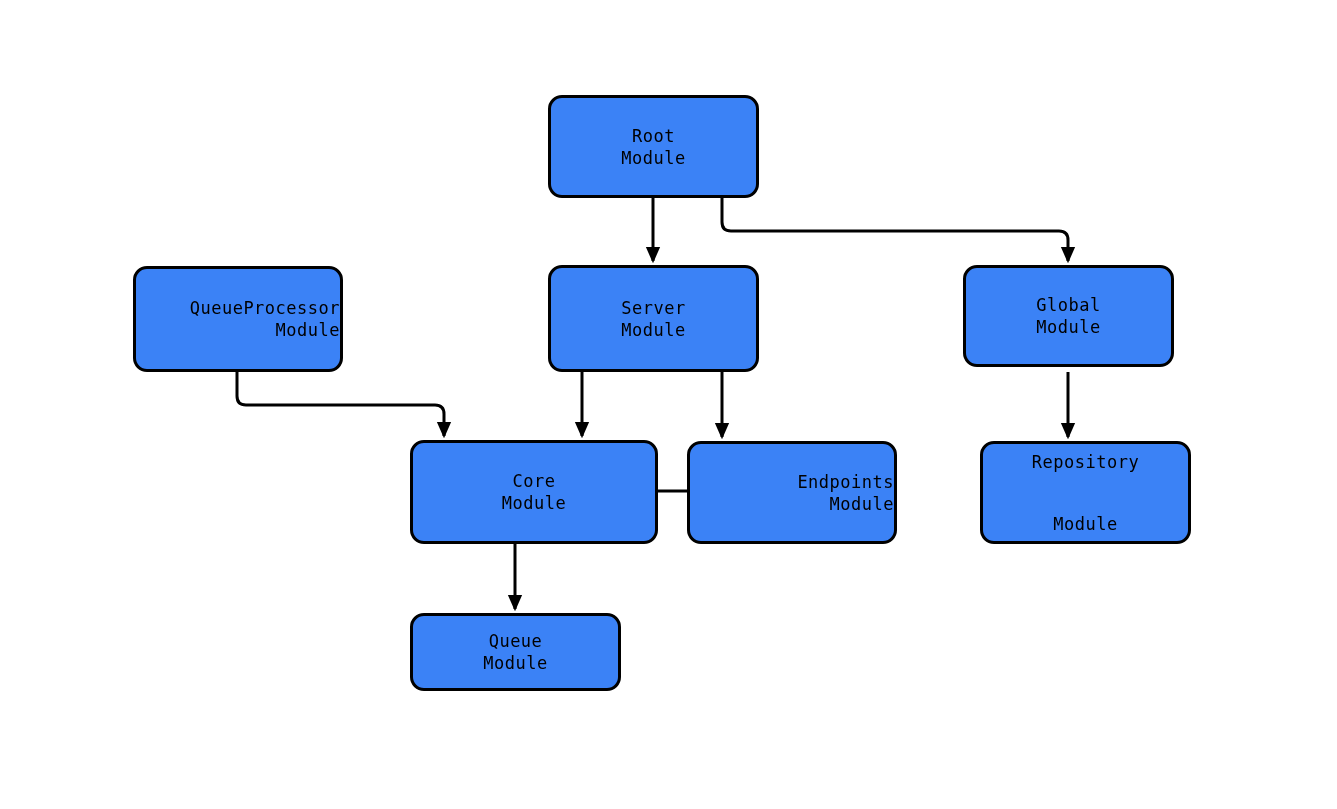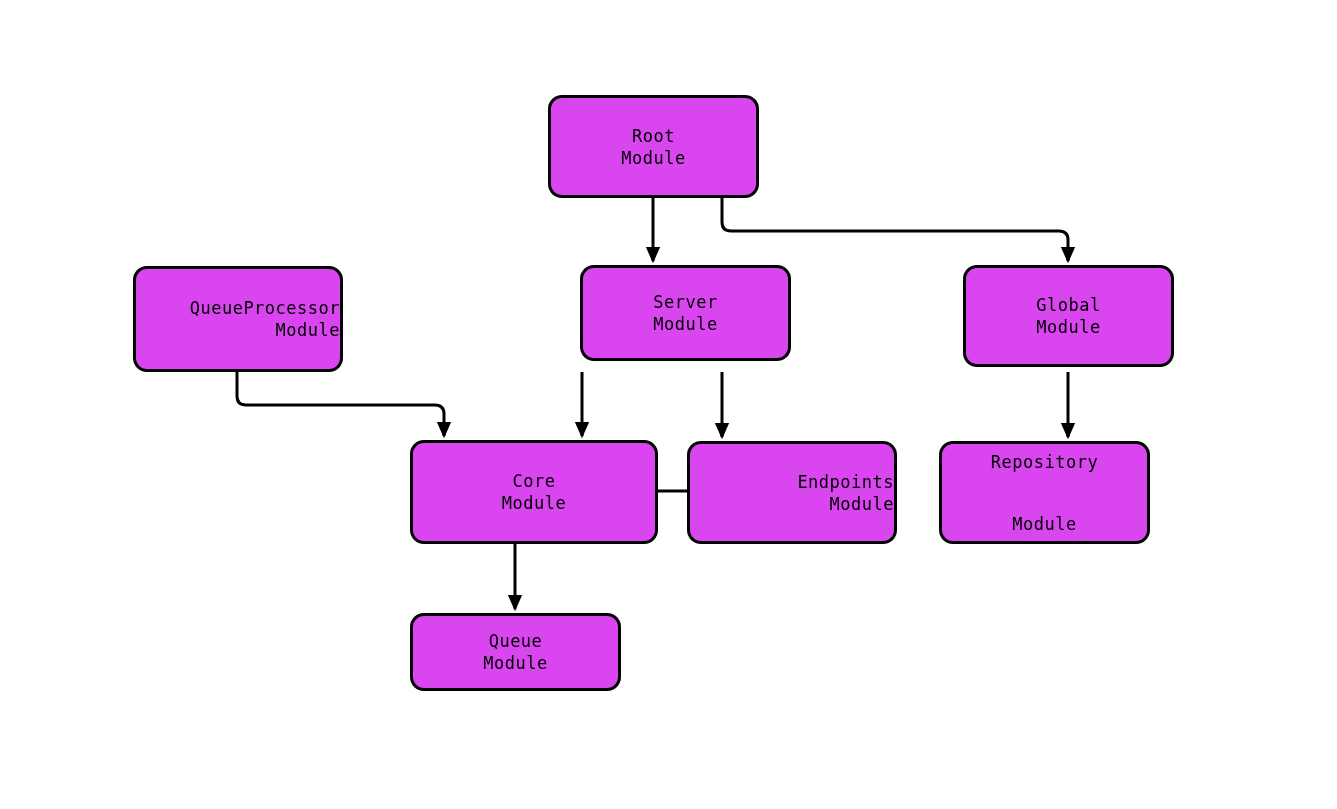--- a/index.html
+++ b/index.html
@@ -20,21 +20,21 @@
     position: absolute;
     left: 0;
     top: 0;
     width: 1337px;
     height: 809px;
     pointer-events: none;
   }
   .node {
     position: absolute;
     box-sizing: border-box;
-    background: #d946ef;
+    background: #3b82f6;
     border: 3px solid #000000;
     border-radius: 14px;
     display: flex;
     flex-direction: column;
     align-items: center;
     justify-content: center;
     z-index: 2;
   }
   .node-label {
     font-family: "DejaVu Sans Mono", "Liberation Mono", monospace;
@@ -81,41 +81,41 @@
   <div class="node" style="left:548px; top:95px; width:211px; height:103px;">
     <div class="node-label">Root</div>
     <div class="node-label">Module</div>
   </div>
 
   <div class="node" style="left:133px; top:266px; width:210px; height:106px;align-items:flex-end;">
     <div class="node-label">QueueProcessor</div>
     <div class="node-label">Module</div>
   </div>
 
-  <div class="node" style="left:580px; top:265px; width:211px; height:96px;">
+  <div class="node" style="left:548px; top:265px; width:211px; height:107px;">
     <div class="node-label">Server</div>
     <div class="node-label">Module</div>
   </div>
 
   <div class="node" style="left:963px; top:265px; width:211px; height:102px;">
     <div class="node-label">Global</div>
     <div class="node-label">Module</div>
   </div>
 
   <div class="node" style="left:410px; top:440px; width:248px; height:104px;">
     <div class="node-label">Core</div>
     <div class="node-label">Module</div>
   </div>
 
   <div class="node" style="left:687px; top:441px; width:210px; height:103px;align-items:flex-end;">
     <div class="node-label">Endpoints</div>
     <div class="node-label">Module</div>
   </div>
 
-  <div class="node" style="left:939px; top:441px; width:211px; height:103px;gap:40px;">
+  <div class="node" style="left:980px; top:441px; width:211px; height:103px;gap:40px;">
     <div class="node-label">Repository</div>
     <div class="node-label">Module</div>
   </div>
 
   <div class="node" style="left:410px; top:613px; width:211px; height:78px;">
     <div class="node-label">Queue</div>
     <div class="node-label">Module</div>
   </div>
 
 </div>

